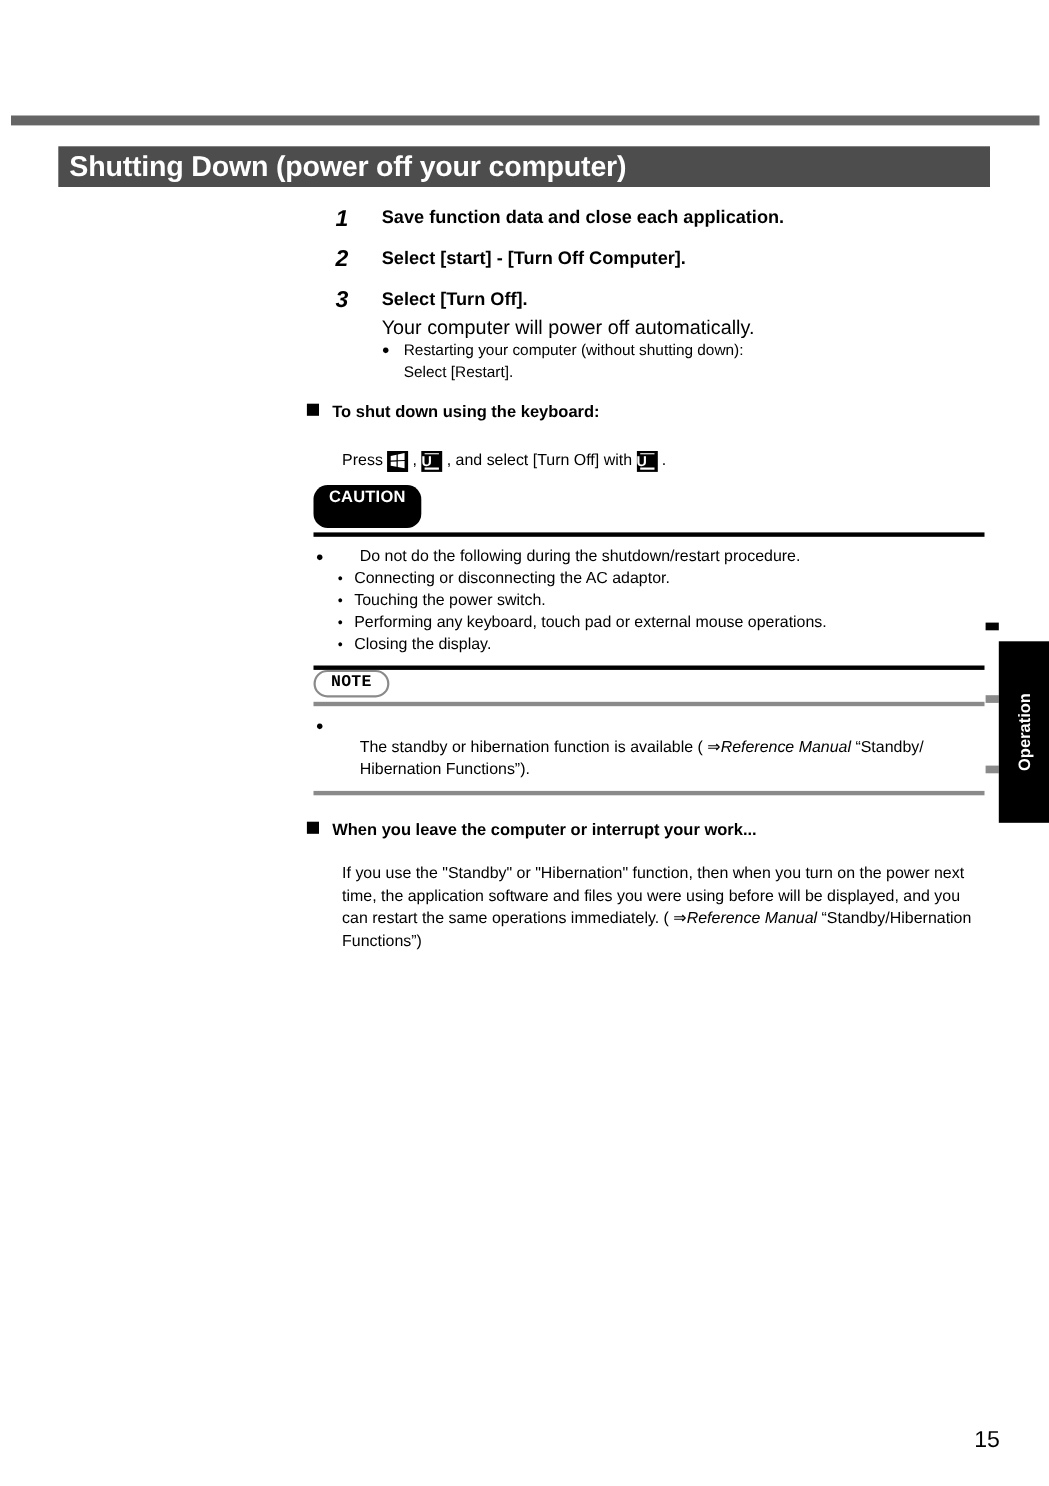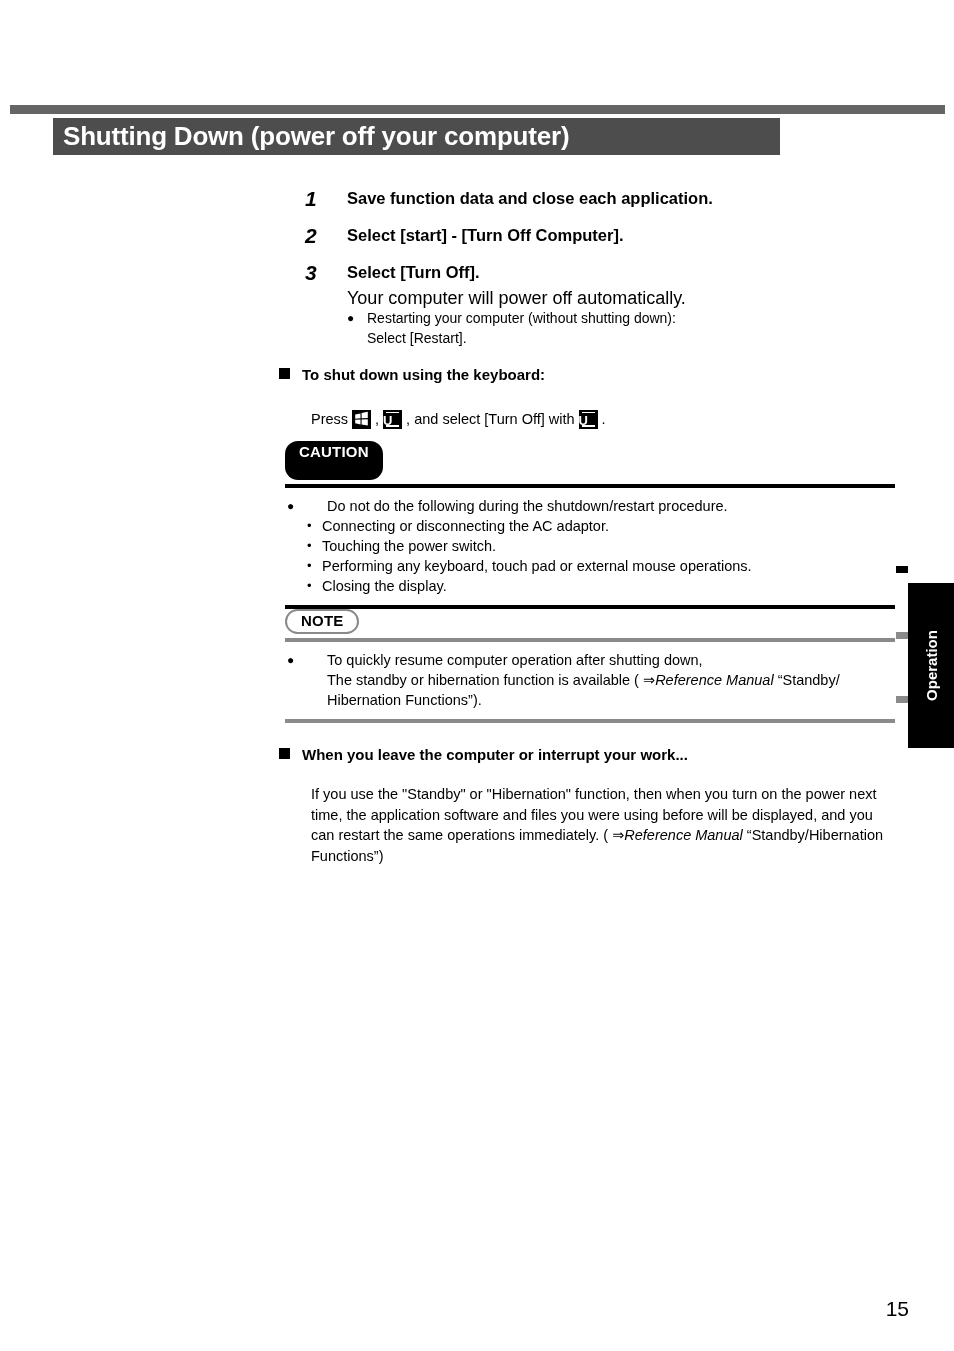--- a/index.html
+++ b/index.html
@@ -23,22 +23,22 @@
     top: 105px;
     width: 935px;
     height: 9px;
     background: #656565;
   }
 
   
   .title-bar {
     position: absolute;
     left: 53px;
-    top: 118px;
-    width: 727px;
+    top: 133px;
+    width: 847px;
     height: 37px;
     background: #4d4d4d;
     display: flex;
     align-items: center;
   }
   .title-bar .title-text {
     color: #ffffff;
     font-size: 26px;
     font-weight: bold;
     letter-spacing: -0.2px;
@@ -191,20 +191,21 @@
     display: inline-block;
     background: #ffffff;
     color: #000;
     font-size: 15px;
     font-weight: bold;
     letter-spacing: 0.2px;
     padding: 1px 14px 2px 14px;
     border-radius: 13px;
     border: 2.5px solid #8a8a8a;
     line-height: 18px;
+    font-family: Liberation Mono, monospace;
   }
   .rule-black-top {
     height: 4px;
     background: #000;
     margin-top: 4px;
   }
   .rule-black-bot {
     height: 4px;
     background: #000;
     margin-top: 9px;
@@ -407,21 +408,21 @@
   <div class="rule-black-bot"></div>
 </div>
 
 <div class="callout" id="note-box">
   <span class="badge-note">NOTE</span>
   <div class="rule-gray-top"></div>
   <div class="callout-body">
     <div class="bullet-row">
       <span class="bullet-dot">●</span>
       <span class="bullet-text">
-        <span>To quickly resume computer operation after shutting down,</span><br>
+        <br>
         <span>The standby or hibernation function is available ( ⇒</span><span class="ital">Reference Manual</span><span> “Standby/</span><br>
         <span>Hibernation Functions”).</span>
       </span>
     </div>
   </div>
   <div class="rule-gray-bot"></div>
 </div>
 
 <div class="sec-head" id="leave-head">
   <span class="sq"></span>

